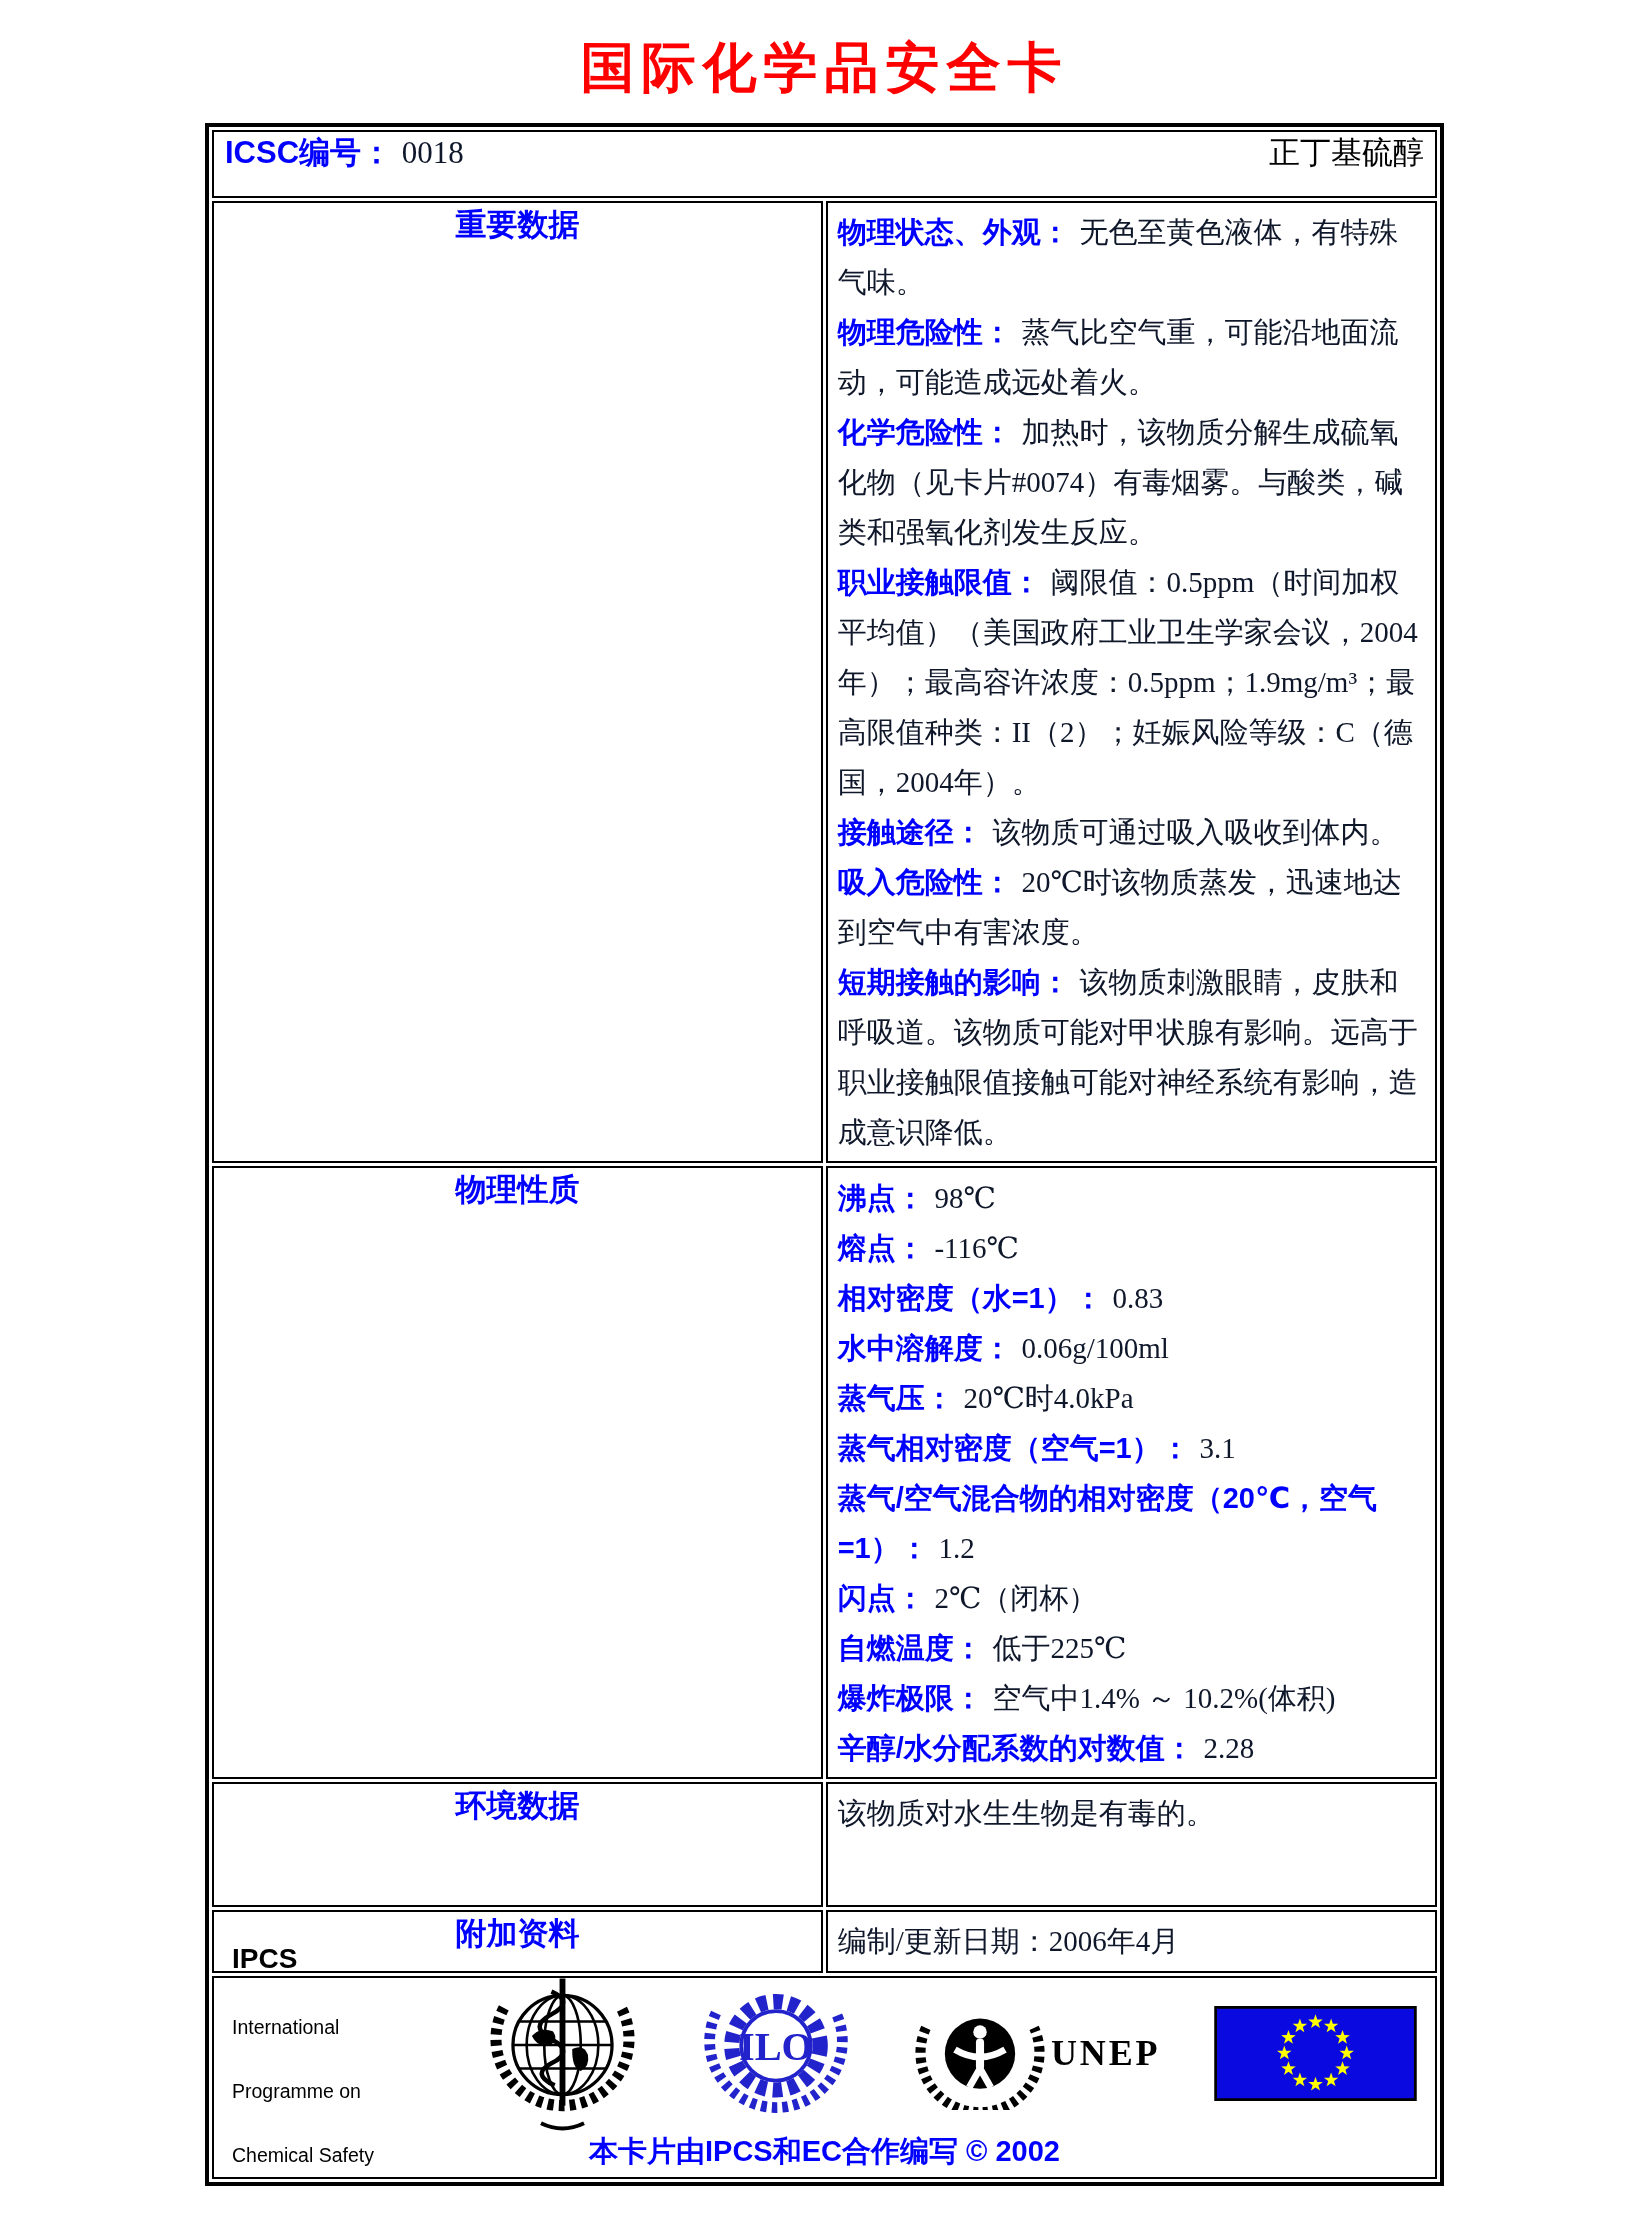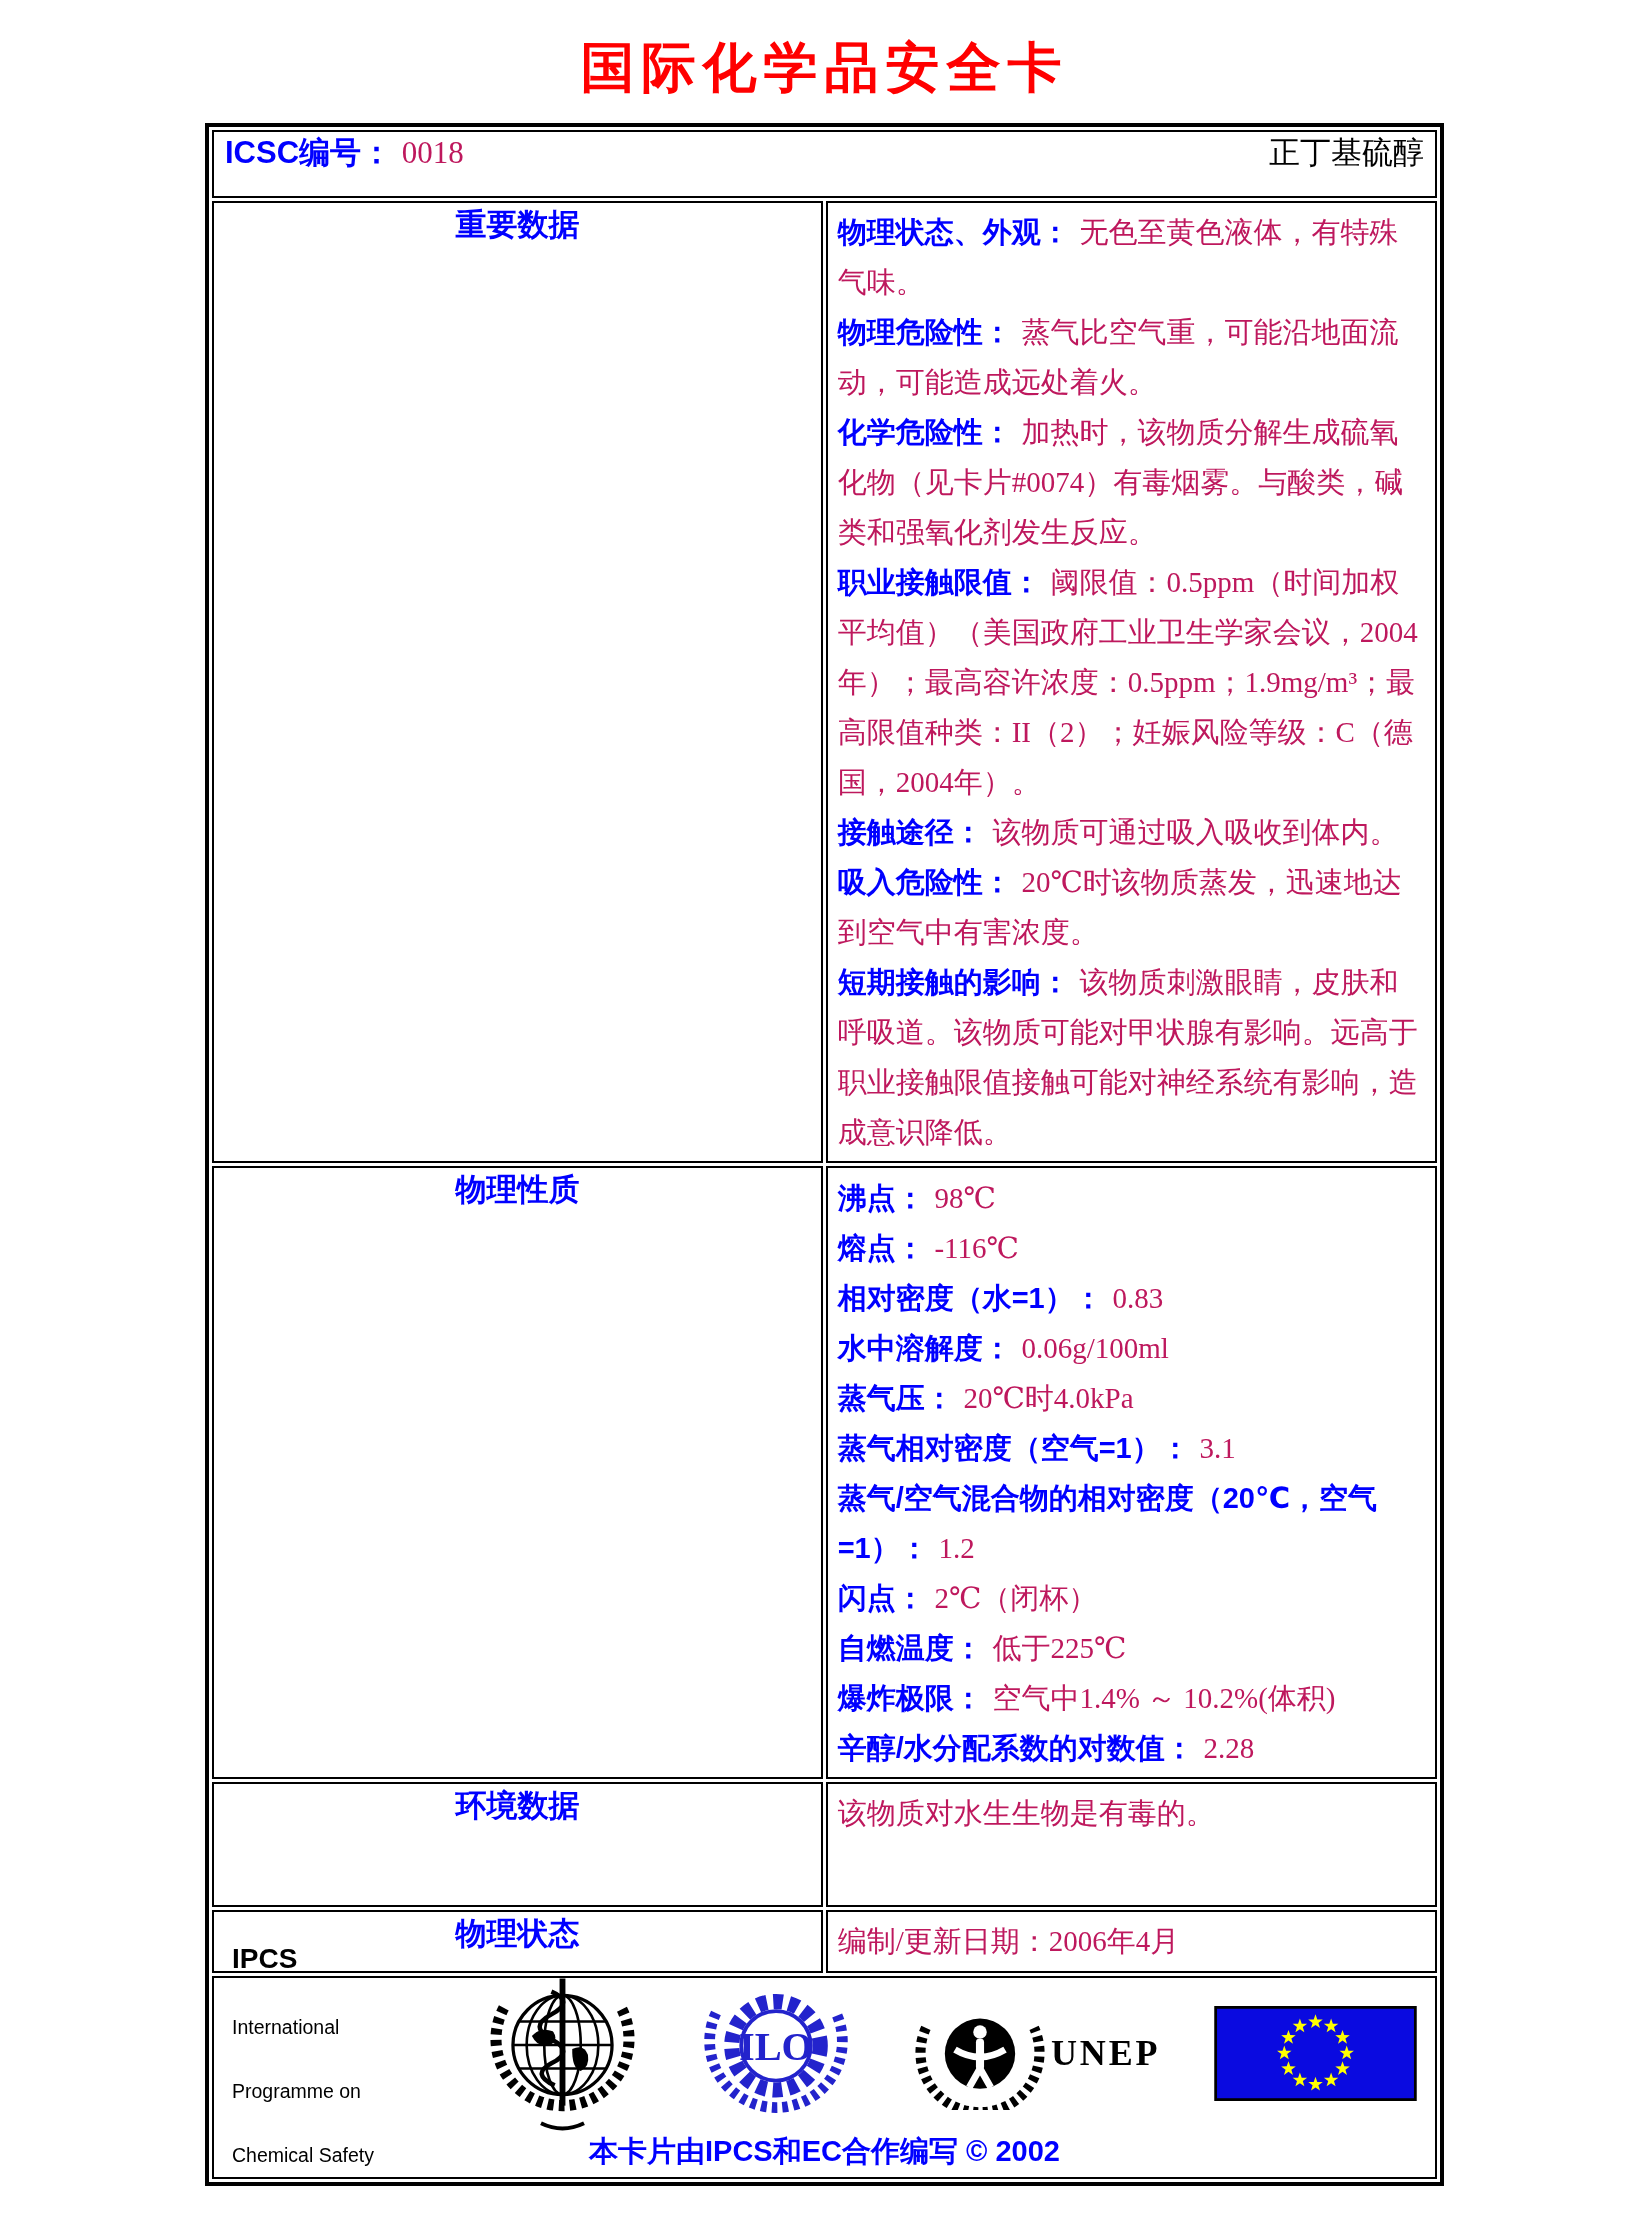--- a/index.html
+++ b/index.html
@@ -23,21 +23,21 @@
     color:#0000ff;font-weight:bold;font-size:31px;
     font-family:"Liberation Sans","DejaVu Sans",sans-serif;
   }
   td.cell-content{padding:4.2px 9.7px;font-size:29px;line-height:50px;}
   td.cell-content p{margin:0;}
   .k{
     color:#0000ff;font-weight:bold;
     font-family:"Liberation Sans","DejaVu Sans",sans-serif;
     margin-right:9.7px;
   }
-  .v{color:#be185d;}
+  .v{color:#0f172a;}
   td.header-cell{vertical-align:middle;padding:0 11px;font-size:31px;}
   .header-flex{display:flex;justify-content:space-between;align-items:center;}
   .chem-name{color:#000;}
   td.logos-cell{vertical-align:middle;padding:5.6px 18px;}
   .logos-row{display:flex;align-items:center;justify-content:space-between;height:143px;}
   .ipcs-block{width:195px;color:#000;}
   .ipcs-title{font-size:28px;font-weight:bold;font-family:"Liberation Sans","DejaVu Sans",sans-serif;margin-bottom:2px;}
   .ipcs-sub{font-size:19.5px;line-height:24px;font-family:Liberation Sans, sans-serif;margin-top:40px;}
   .unep-block{display:flex;flex-direction:row;align-items:center;}
   .unep-word{font-size:36px;font-weight:bold;letter-spacing:2.8px;font-family:"Liberation Serif",serif;margin-top:-4.2px;}
@@ -99,21 +99,21 @@
 
     <tr>
       <td class="row-label">环境数据</td>
       <td class="cell-content" style="height:113px;">
         <p><span class="v">该物质对水生生物是有毒的。</span></p>
       </td>
     </tr>
 
 
     <tr>
-      <td class="row-label">物理状态</td>
+      <td class="row-label">附加资料</td>
       <td class="cell-content" style="height:40px;">
         <p><span class="v">编制/更新日期：2006年4月</span></p>
       </td>
     </tr>
 
     <tr>
       <td class="logos-cell" colspan="2" style="height:182px;">
         <div class="logos-row">
           <div class="ipcs-block">
             <div class="ipcs-title">IPCS</div>

